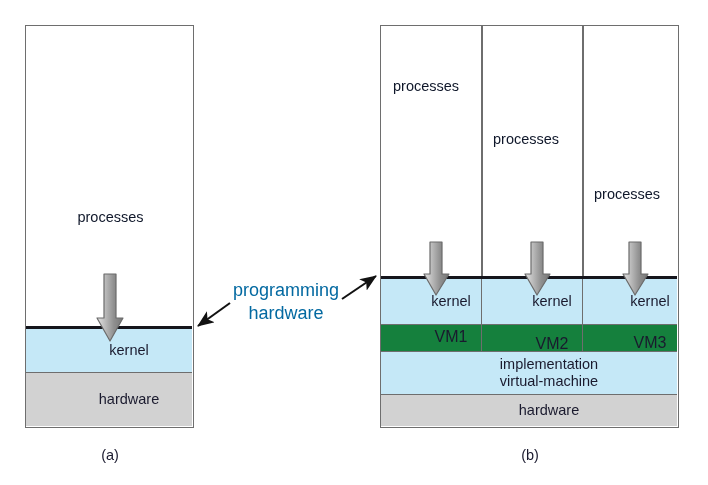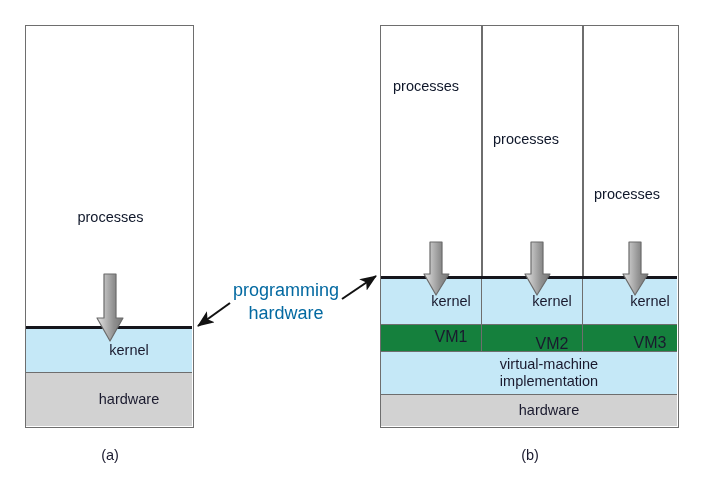--- a/index.html
+++ b/index.html
@@ -169,22 +169,22 @@
     <div class="band band-vmlabel" style="left:101px; top:298px; width:100px; height:41px;">
       <span>VM2</span>
     </div>
     <div class="band band-vmlabel" style="left:202px; top:298px; width:94px; height:39px;">
       <span>VM3</span>
     </div>
 
     <div class="hairline" style="left:0px; top:298px; width:296px;"></div>
 
     <div class="band band-vmimpl" style="left:0px; top:325px; width:296px; height:43px; flex-direction:column;">
+      <span>implementation</span>
       <span>virtual-machine</span>
-      <span>implementation</span>
     </div>
     <div class="hairline" style="left:0px; top:325px; width:296px;"></div>
 
     <div class="band band-hardware" style="left:0px; top:368px; width:296px; height:32px;">
       <span>hardware</span>
     </div>
     <div class="hairline" style="left:0px; top:368px; width:296px;"></div>
 
     <div class="thickrule" style="left:0px; top:250px; width:296px;"></div>
   </div>

